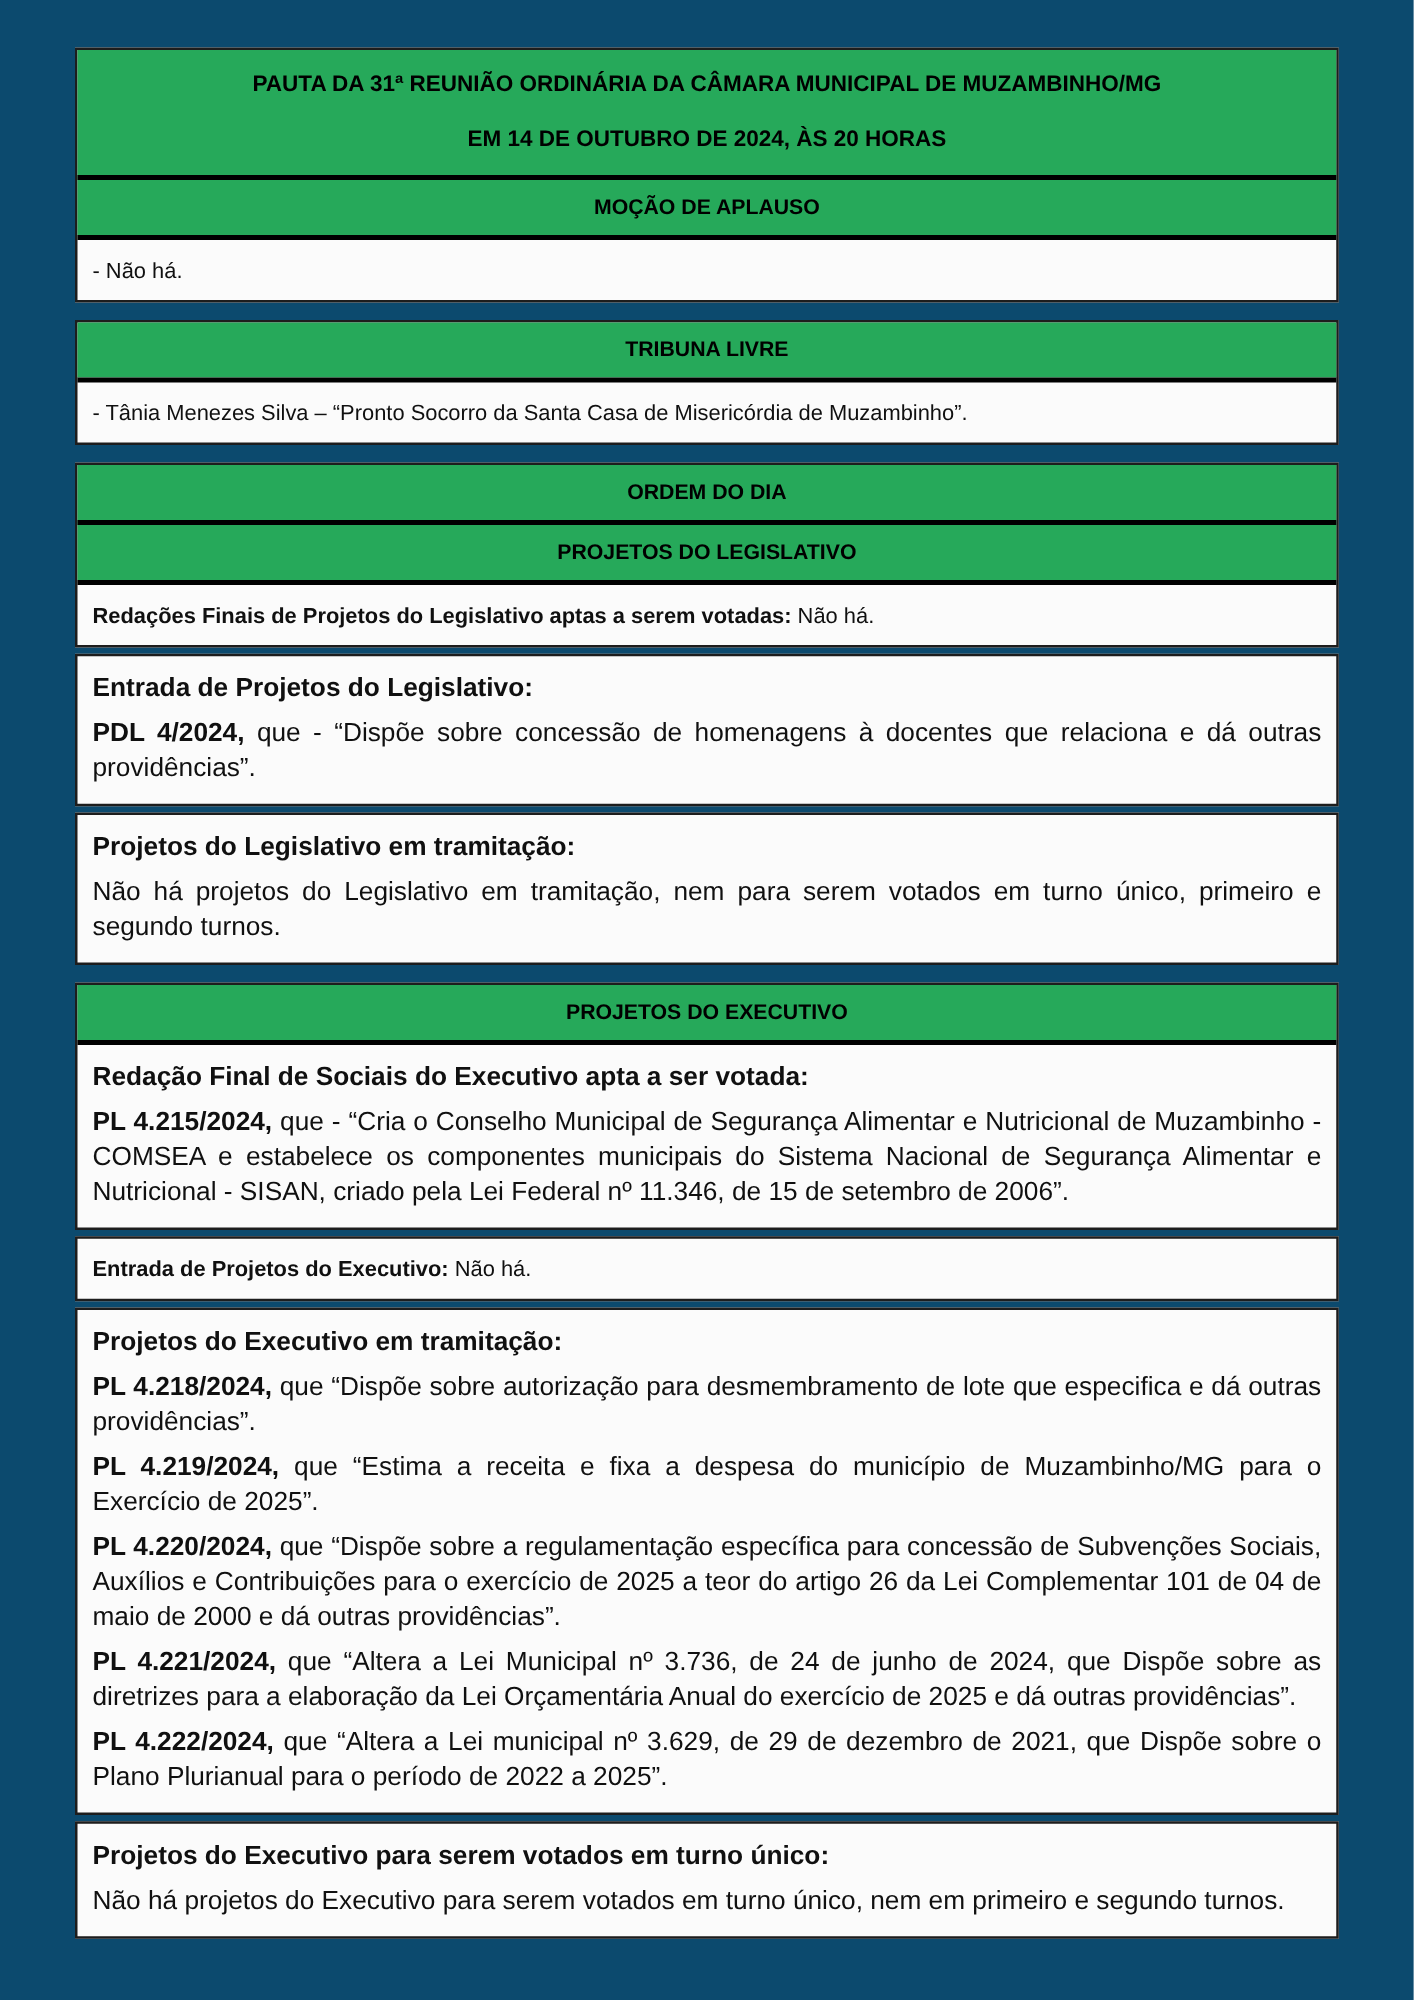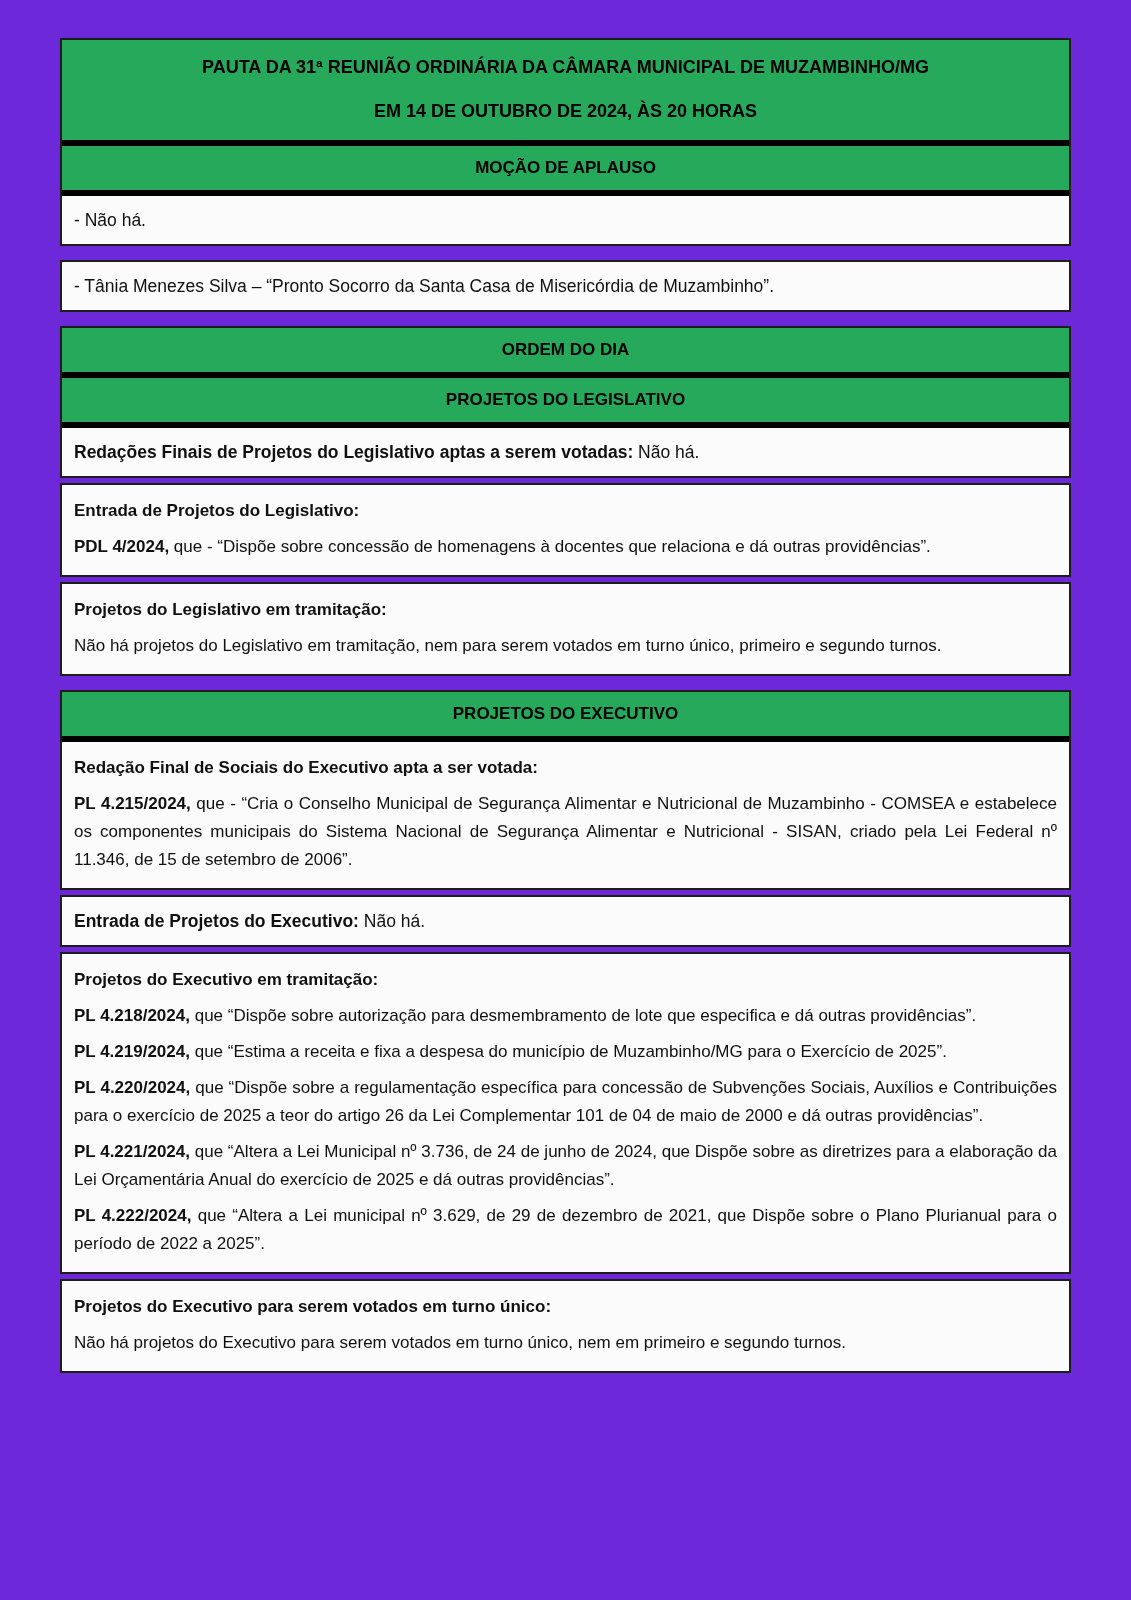--- a/index.html
+++ b/index.html
@@ -5,35 +5,35 @@
   html, body {
     margin: 0;
     padding: 0;
     background: #f7f7f7;
     font-family: "Liberation Sans", sans-serif;
     color: #101010;
   }
   .page {
     width: 1131px;
     height: 1600px;
-    background: #6d28d9;
+    background: #0c4a6e;
     overflow: hidden;
   }
   .doc {
     width: 1011px;
     margin: 0 auto;
     padding-top: 38px;
     box-sizing: border-box;
   }
   .tbl {
     border: 2px solid #1d1d1d;
     background: #fbfbfb;
     box-sizing: border-box;
   }
-  .row { border-top: 6px solid #000000; }
+  .row { border-top: 4px solid #000000; }
   .row:first-child { border-top: none; }
   .green-row {
     background: #26a95a;
     text-align: center;
     font-weight: bold;
     font-size: 17px;
     line-height: 20px;
     padding: 12px 10px;
     color: #000;
   }
@@ -46,21 +46,21 @@
     padding: 14px 10px 16px;
   }
   .title-line { line-height: 26px; }
   .title-line + .title-line { margin-top: 18px; }
   .white-row {
     font-size: 17.5px;
     line-height: 26px;
     padding: 11px 12px;
   }
   .content {
-    font-size: 17px;
+    font-size: 21px;
     padding: 2px 12px 14px;
   }
   .content .hd {
     font-weight: bold;
     margin: 10px 0 0;
     line-height: 28px;
     text-align: left;
   }
   .content p.para {
     margin: 8px 0 0;
@@ -80,20 +80,21 @@
     <div class="tbl">
       <div class="row title-row">
         <div class="title-line">PAUTA DA 31ª REUNIÃO ORDINÁRIA DA CÂMARA MUNICIPAL DE MUZAMBINHO/MG</div>
         <div class="title-line">EM 14 DE OUTUBRO DE 2024, ÀS 20 HORAS</div>
       </div>
       <div class="row green-row">MOÇÃO DE APLAUSO</div>
       <div class="row white-row">- Não há.</div>
     </div>
 
     <div class="tbl gap-g">
+      <div class="row green-row">TRIBUNA LIVRE</div>
       <div class="row white-row">- Tânia Menezes Silva – “Pronto Socorro da Santa Casa de Misericórdia de Muzambinho”.</div>
     </div>
 
     <div class="tbl gap-g">
       <div class="row green-row">ORDEM DO DIA</div>
       <div class="row green-row">PROJETOS DO LEGISLATIVO</div>
       <div class="row white-row">
         <span class="lead">Redações Finais de Projetos do Legislativo aptas a serem votadas:</span><span> Não há.</span>
       </div>
     </div>

